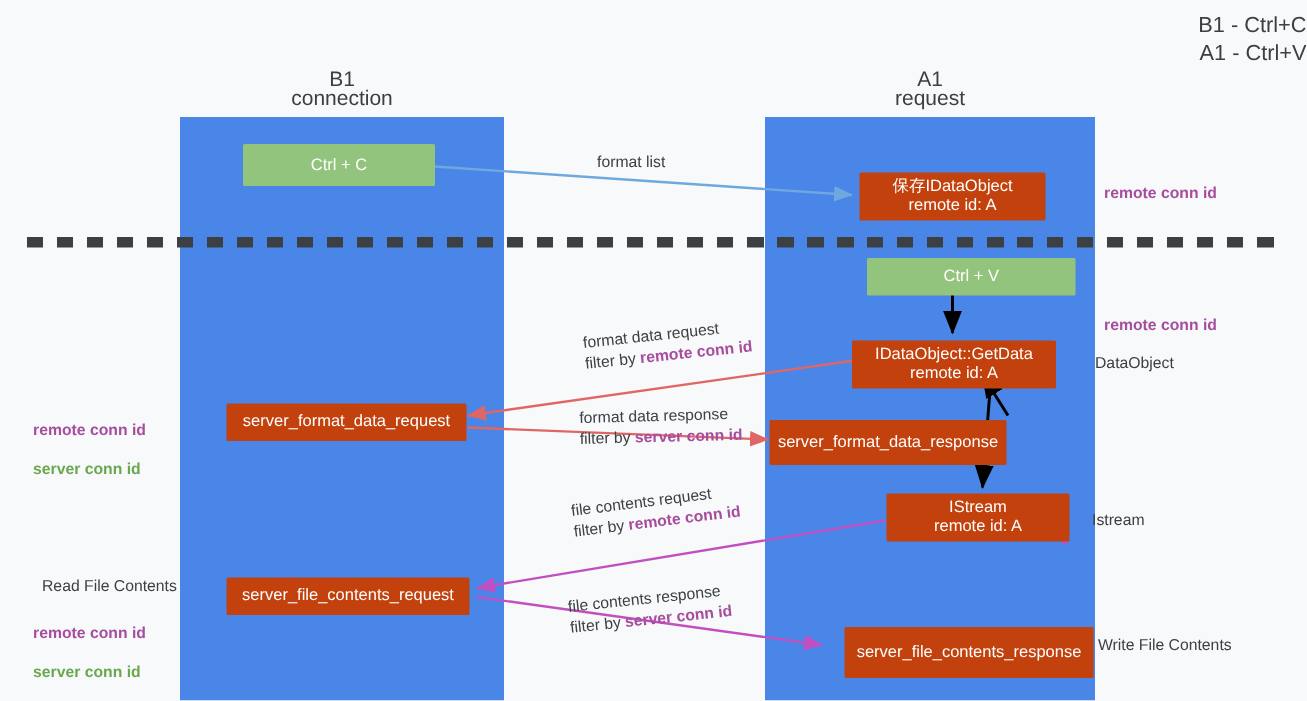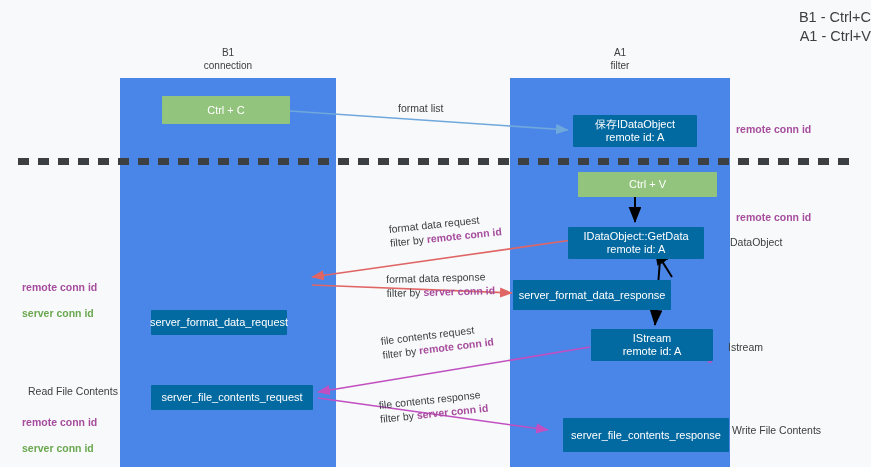--- a/index.html
+++ b/index.html
@@ -20,21 +20,21 @@
     background: #4a86e8;
     top: 78px;
     height: 389px;
   }
   #lane-b1 { left: 120px; width: 216px; }
   #lane-a1 { left: 510px; width: 220px; }
 
   .lane-header {
     position: absolute;
     text-align: center;
-    font-size: 10px;
+    font-size: 14px;
     line-height: 13px;
     color: #3c4043;
     white-space: pre-line;
   }
   #hdr-b1 { left: 120px; width: 216px; top: 46px; }
   #hdr-a1 { left: 510px; width: 220px; top: 46px; }
 
   
   #title {
     position: absolute;
@@ -55,21 +55,21 @@
     justify-content: center;
     text-align: center;
     color: #ffffff;
     font-size: 11px;
     line-height: 13px;
     border-radius: 1px;
     padding: 2px 4px;
     white-space: pre-line;
   }
   .node.green { background: #93c47d; }
-  .node.orange { background: #0369a1; }
+  .node.orange { background: #c2410c; }
 
   
   .anno {
     position: absolute;
     font-size: 10.5px;
     line-height: 13px;
     white-space: pre-line;
   }
   .anno.plain { color: #3c4043; }
   .purple { color: #a64d9e; font-weight: bold; }
@@ -103,21 +103,21 @@
 <body>
 
 <div id="stage">
 
   <div id="title">B1 - Ctrl+C
 A1 - Ctrl+V</div>
 
   <div class="lane-header" id="hdr-b1">B1
 connection</div>
   <div class="lane-header" id="hdr-a1">A1
-filter</div>
+request</div>
 
   <div class="lane" id="lane-b1"></div>
   <div class="lane" id="lane-a1"></div>
 
   <svg id="wires" viewBox="0 0 871 467">
     <defs>
       <marker id="ah-blue" markerWidth="9" markerHeight="9" refX="7.5" refY="3.2" orient="auto">
         <path d="M0,0 L8,3.2 L0,6.4 z" fill="#6fa8dc"></path>
       </marker>
       <marker id="ah-red" markerWidth="9" markerHeight="9" refX="7.5" refY="3.2" orient="auto">
@@ -170,21 +170,21 @@
   <div class="node green" style="left:162px; top:96px;  width:128px; height:28px;">Ctrl + C</div>
 
   <div class="node orange" style="left:573px; top:115px; width:124px; height:32px;">保存IDataObject
 remote id: A</div>
 
   <div class="node green" style="left:578px; top:172px; width:139px; height:25px;">Ctrl + V</div>
 
   <div class="node orange" style="left:568px; top:227px; width:136px; height:32px;">IDataObject::GetData
 remote id: A</div>
 
-  <div class="node orange" style="left:151px; top:269px; width:136px; height:25px;margin-top:41px;">server_format_data_request</div>
+  <div class="node orange" style="left:151px; top:269px; width:160px; height:25px;">server_format_data_request</div>
 
   <div class="node orange" style="left:513px; top:280px; width:158px; height:30px;">server_format_data_response</div>
 
   <div class="node orange" style="left:591px; top:329px; width:122px; height:32px;">IStream
 remote id: A</div>
 
   <div class="node orange" style="left:151px; top:385px; width:162px; height:25px;">server_file_contents_request</div>
 
   <div class="node orange" style="left:549px; top:418px; width:166px; height:34px;margin-left:14px;">server_file_contents_response</div>
 

